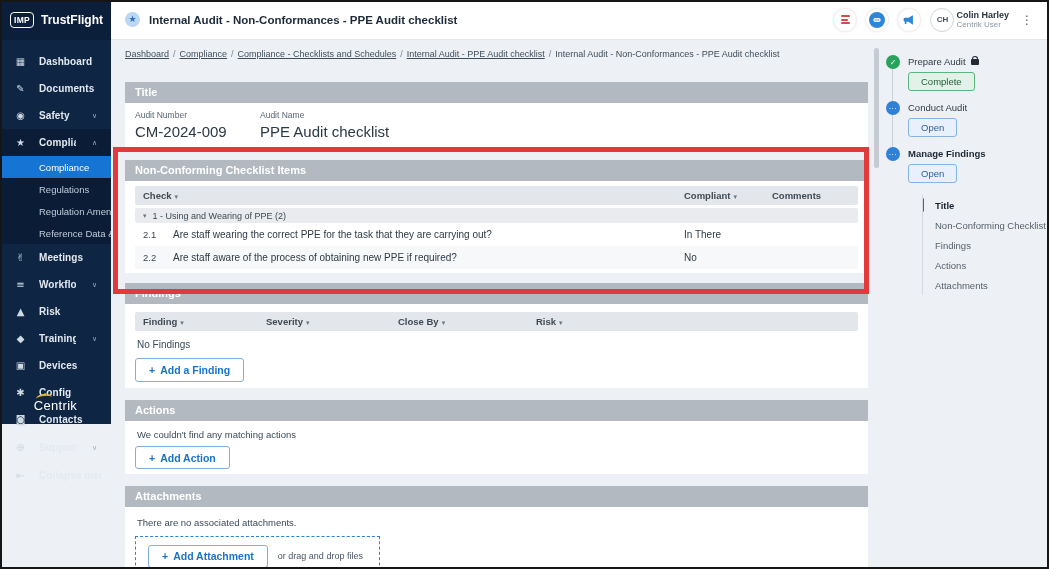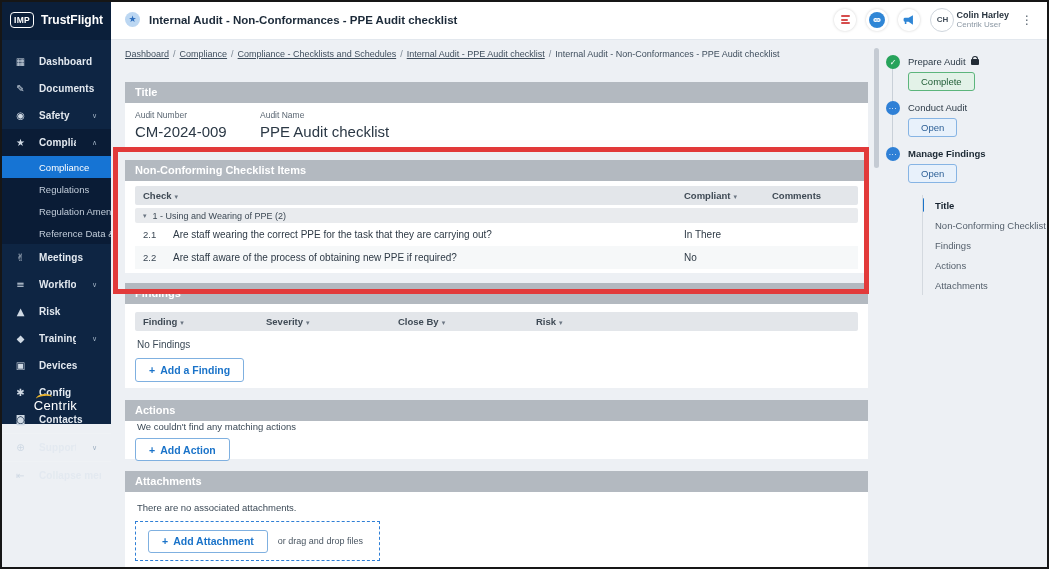--- a/index.html
+++ b/index.html
@@ -77,21 +77,21 @@
   .row-num{font-size:9.5px;color:#3a4754}
 
   
   .fnd-body{height:84px;padding:8px 10px 0;box-sizing:border-box}
   .fnd-hdr{grid-template-columns:123px 132px 138px 1fr;padding-left:8px;box-sizing:border-box}
   .empty-text{font-size:10px;color:#3c4a57;margin:8px 0 0 2px}
   .add-btn{display:inline-flex;align-items:center;gap:5px;margin-top:8px;height:24px;padding:0 13px;background:#fff;border:1px solid #7fb0e0;border-radius:3px;color:#1a73c9;font-size:10.5px;font-weight:bold;cursor:pointer;box-sizing:border-box}
   .add-btn .plus{font-weight:bold}
 
   
-  .act-body{height:38px;padding:0 10px 0;box-sizing:border-box}
+  .act-body{height:53px;padding:8px 10px 0;box-sizing:border-box}
   .act-body .empty-text{margin-top:0;font-size:9.5px}
   .act-body .add-btn{margin-top:6px;height:23px}
 
   
   .att-body{height:80px;padding:8px 10px 0;box-sizing:border-box}
   .att-body .empty-text{margin-top:2px;font-size:9.5px}
   .dropzone{margin-top:8px;width:245px;height:40px;border:1px dashed #2f7fd6;display:flex;align-items:center;gap:10px;padding-left:12px;box-sizing:border-box}
   .dropzone .add-btn{margin-top:0;height:23px}
   .drop-hint{font-size:9px;color:#4a5662}
 

